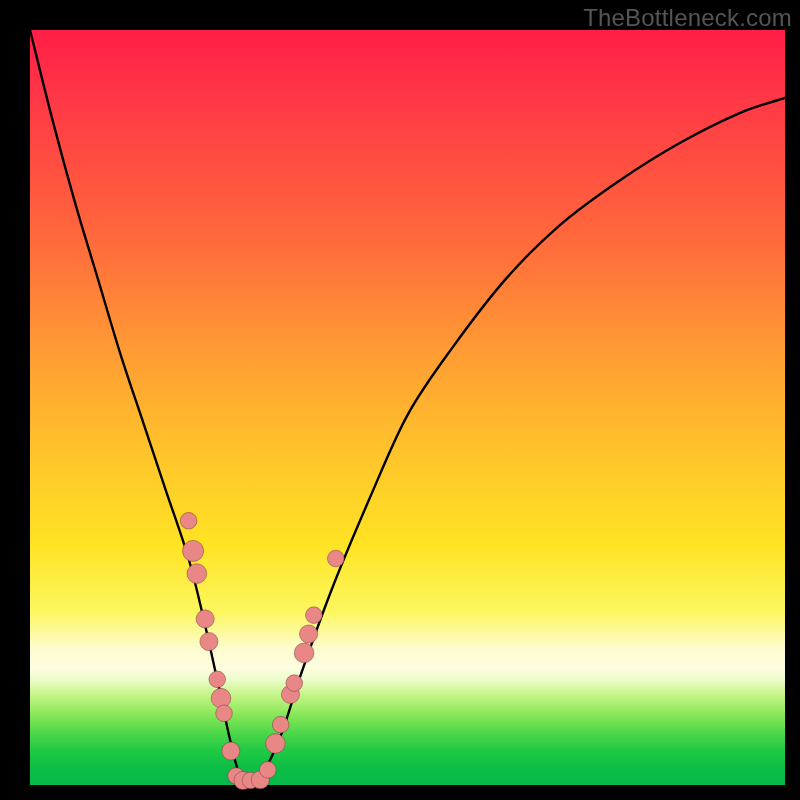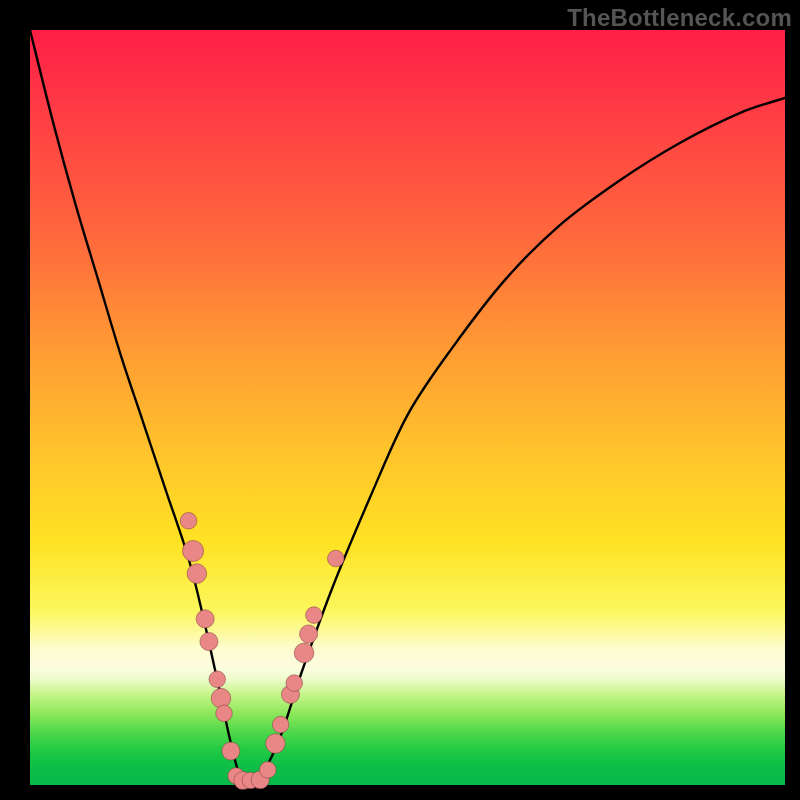--- a/index.html
+++ b/index.html
@@ -43,21 +43,21 @@
       #06b94a 100%
     );
   }
   .watermark {
     position: absolute;
     top: 4px;
     right: 8px;
     color: #555;
     font-size: 24px;
     letter-spacing: 0.2px;
-    font-weight: 700;
+    font-weight: 400;
     user-select: none;
   }
   svg.curve {
     position: absolute;
     inset: 0;
     width: 100%;
     height: 100%;
     overflow: visible;
   }
 </style>

